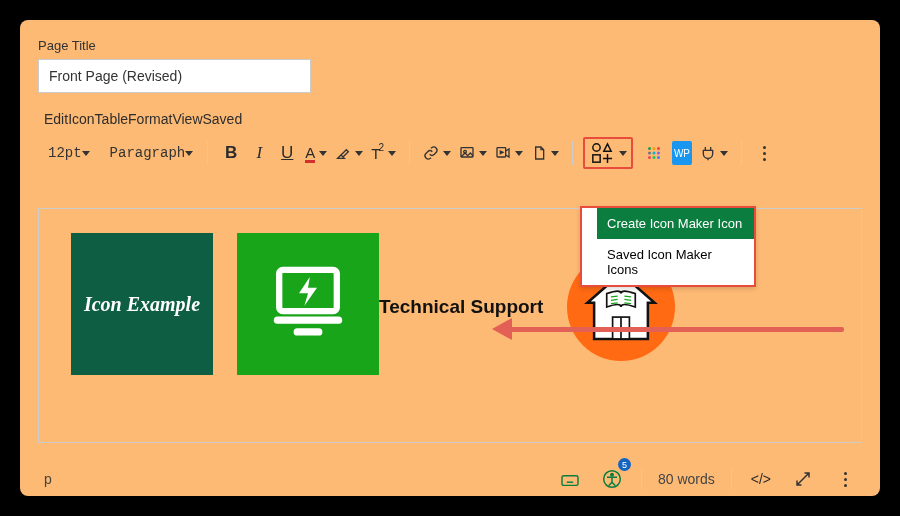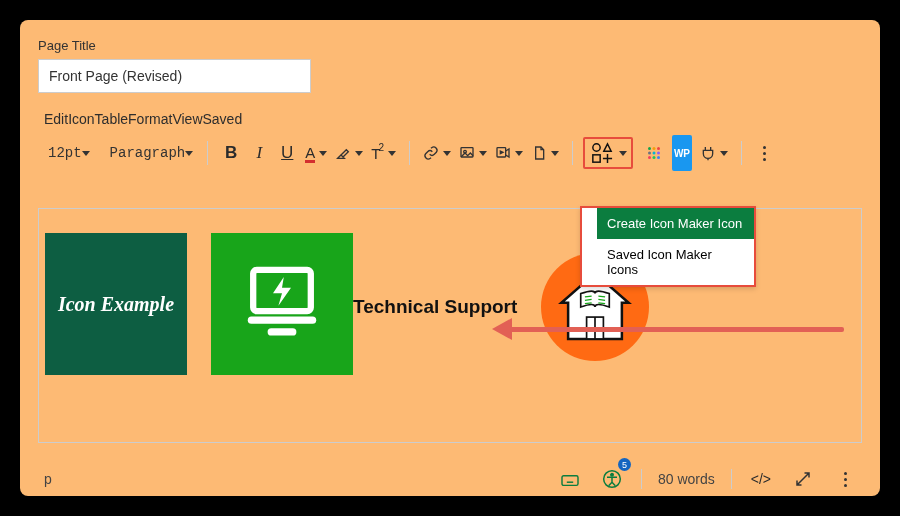--- a/index.html
+++ b/index.html
@@ -19,28 +19,28 @@
   .tb-btn { min-width: 26px; height: 30px; display: inline-flex; align-items: center; justify-content: center; border-radius: 3px; cursor: pointer; padding: 0 3px; color: #2b2b2b; }
   .tb-btn svg { display: block; }
   .tb-dd { display: inline-flex; align-items: center; cursor: pointer; padding: 0 4px; font-family: Liberation Mono, monospace; }
   .car { width: 0; height: 0; border-left: 4px solid transparent; border-right: 4px solid transparent; border-top: 5px solid #333; display: inline-block; }
   .sup2 { font-size: 10px; position: relative; top: -6px; left: -2px; }
 
   .shapes-wrap { position: relative; display: inline-flex; align-items: center; border: 2px solid #e74c3c; padding: 3px 4px 3px 6px; border-radius: 2px; }
   .shapes-glyph svg { display: block; }
   .shapes-car { margin-left: 6px; }
 
-  .wp-badge { width: 20px; height: 36px; background: #1997f0; color: #fff; font-size: 10px; font-weight: 700; display: inline-flex; align-items: center; justify-content: center; border-radius: 2px; }
+  .wp-badge { width: 20px; height: 24px; background: #1997f0; color: #fff; font-size: 10px; font-weight: 400; display: inline-flex; align-items: center; justify-content: center; border-radius: 2px; }
 
   .dropdown-menu { position: absolute; top: 186px; left: 560px; border: 2px solid #e74c3c; background: #fff; width: 176px; box-shadow: 0 2px 5px rgba(0,0,0,0.15); z-index: 5; padding-left: 15px; }
   .dropdown-menu .dm-item { padding: 8px 10px; font-size: 13px; cursor: pointer; }
   .dm-highlight { background: #0b7d3f; color: #fff; }
 
   .canvas { position: absolute; left: 18px; right: 18px; top: 188px; height: 235px; border: 1px solid #ccc; }
-  .content-row { position: absolute; top: 24px; left: 6px; display: flex; align-items: flex-start; }
+  .content-row { position: absolute; top: 24px; left: 32px; display: flex; align-items: flex-start; }
   .icon1 { width: 142px; height: 142px; background: #0d5e42; color: #fff; display: flex; align-items: center; justify-content: center; font-size: 20px; font-style: italic; font-weight: 700; font-family: Georgia, 'Times New Roman', serif; text-align: center; }
   .icon2 { width: 142px; height: 142px; background: #18a51a; display: flex; align-items: center; justify-content: center; margin-left: 24px; }
   .icon2-label { text-align: center; font-size: 19px; font-weight: 700; margin-top: 6px; color: #111; }
   .col2 { display: flex; flex-direction: row; align-items: center; }
   .icon3 { width: 108px; height: 108px; background: #ff6a13; border-radius: 50%; margin-left: 24px; margin-top: 20px; display: flex; align-items: center; justify-content: center; }
 
   .arrow { position: absolute; top: 302px; left: 472px; right: 36px; height: 12px; pointer-events: none; }
   .arrow-line { position: absolute; top: 5px; left: 16px; right: 0; height: 5px; background: #e26055; border-radius: 2px; }
   .arrow-head { position: absolute; left: 0; top: -4px; width: 0; height: 0; border-top: 11px solid transparent; border-bottom: 11px solid transparent; border-right: 20px solid #e26055; }
 

